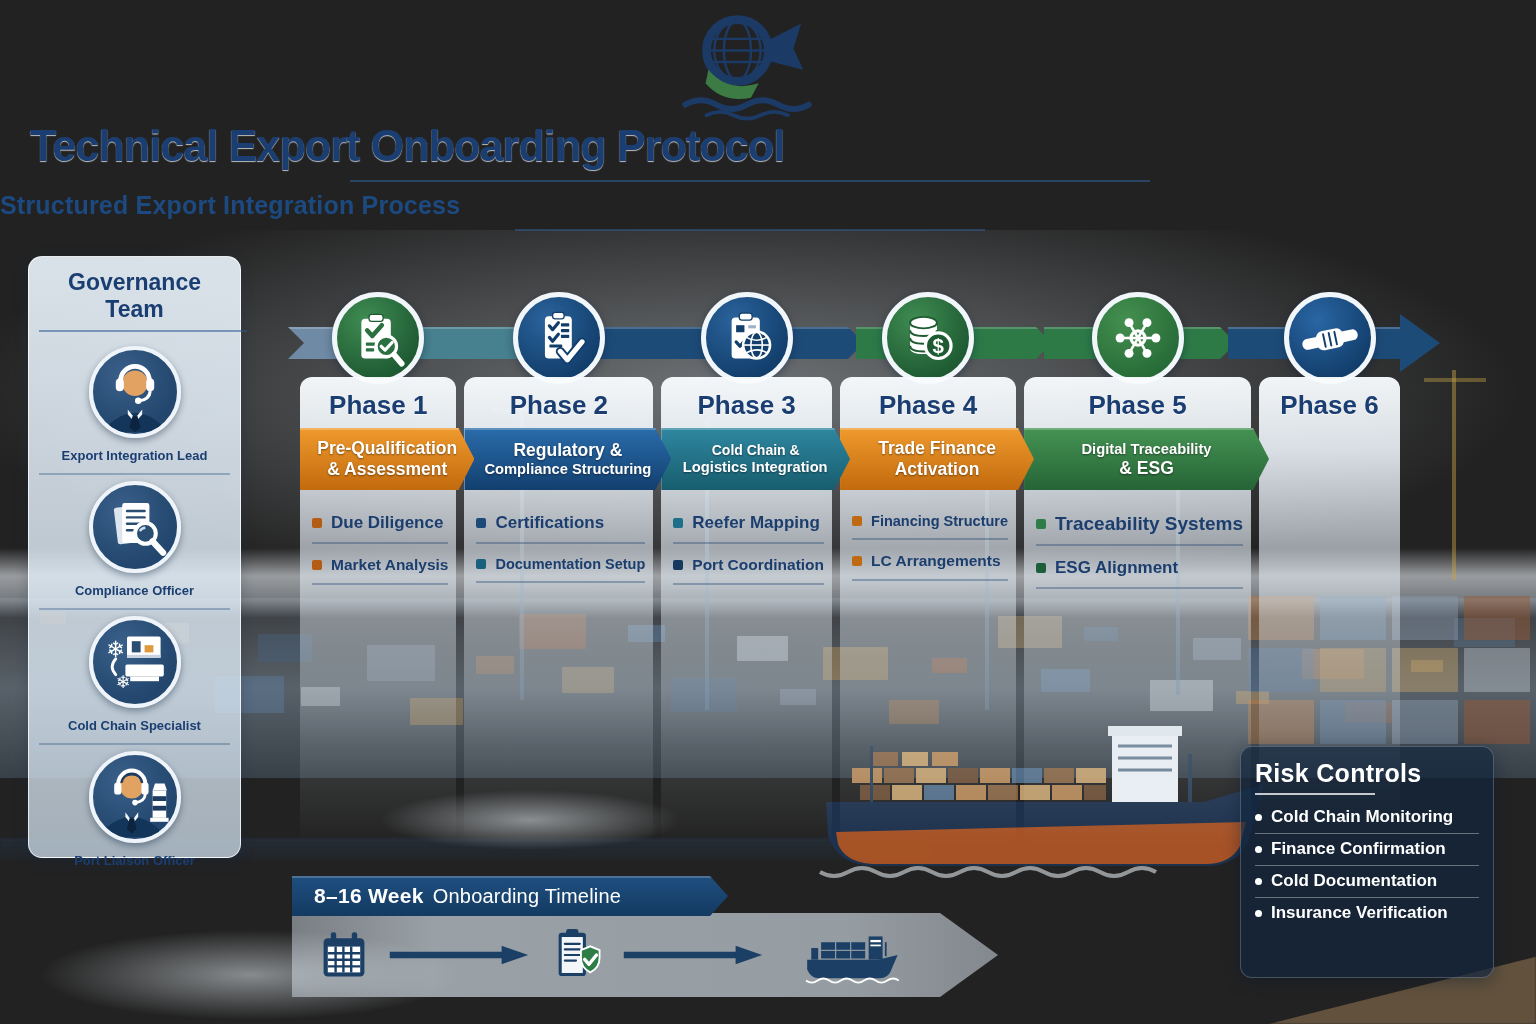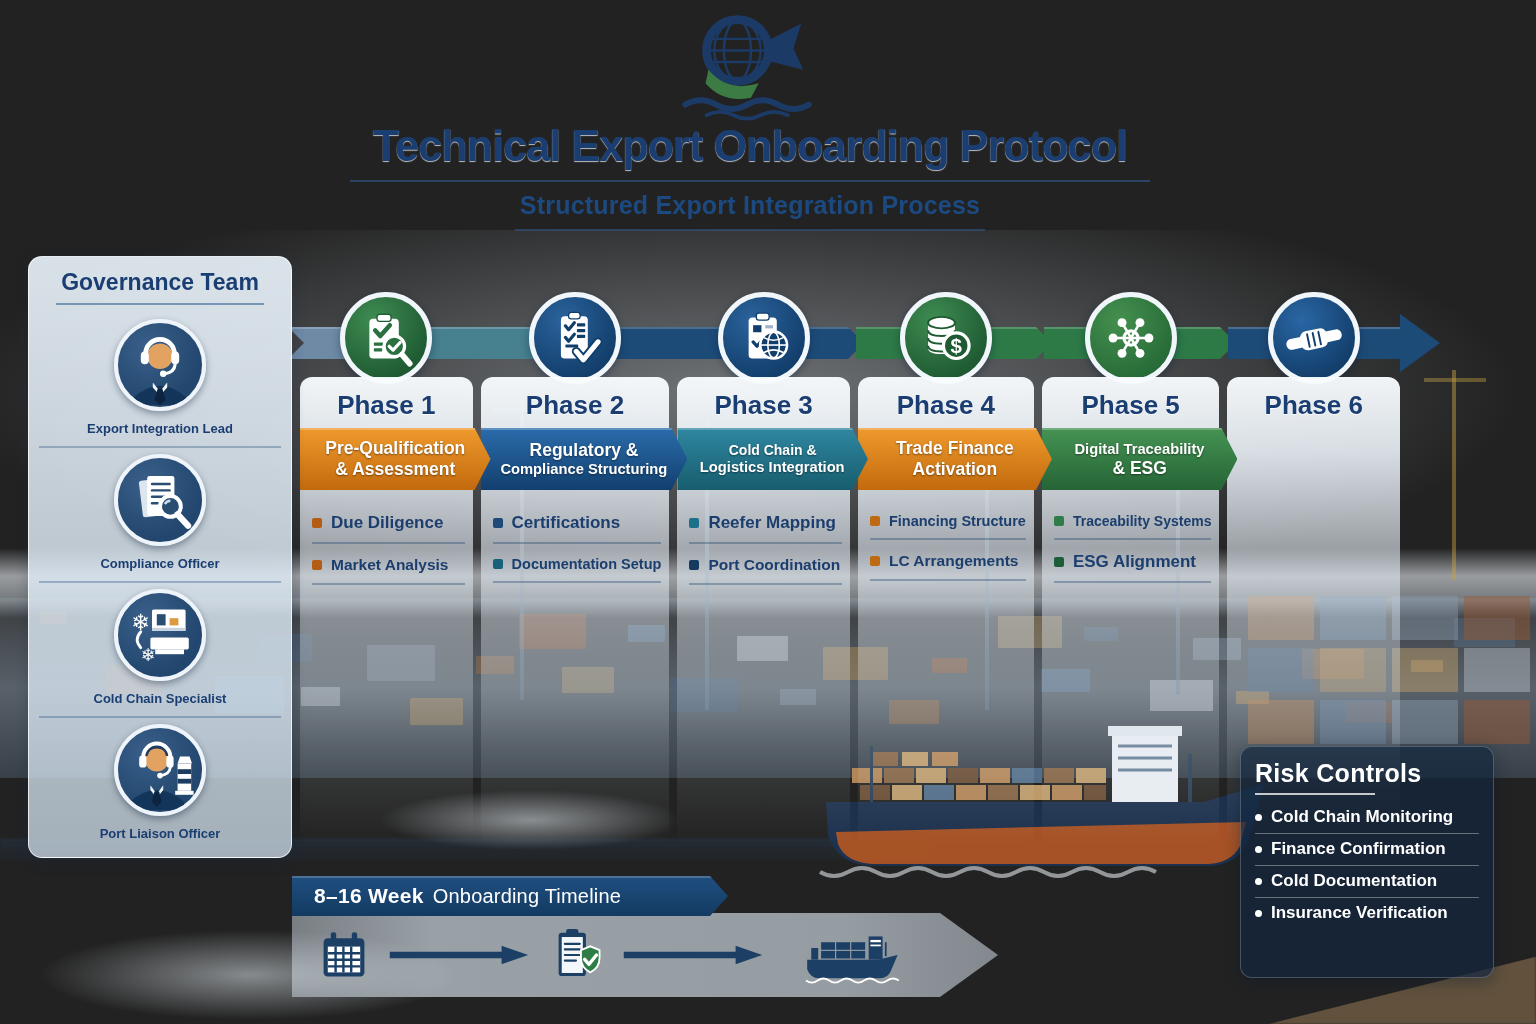--- a/index.html
+++ b/index.html
@@ -22,30 +22,30 @@
   .pier-edge{position:absolute;left:0;top:838px;width:930px;height:22px;z-index:1;
     background:linear-gradient(180deg,rgba(40,62,86,.38),rgba(40,62,86,.12));filter:blur(1px);}
   .dock-corner{position:absolute;left:1210px;top:928px;width:326px;height:96px;z-index:1;
     background:#8e7350;opacity:.6;clip-path:polygon(18% 100%,100% 30%,100% 100%);filter:blur(1px);}
   .haze-mid{position:absolute;left:0;top:230px;width:1536px;height:360px;z-index:1;
     background:radial-gradient(60% 70% at 48% 45%,rgba(228,238,247,.4),rgba(228,238,247,0) 85%);}
   .foam{position:absolute;z-index:1;background:radial-gradient(closest-side,rgba(235,243,248,.5),rgba(235,243,248,0));}
   .bg-ship{position:absolute;left:812px;top:706px;width:466px;height:190px;z-index:2;}
 
   
-  .header{position:absolute;left:0;top:0;width:1536px;padding-right:36px;z-index:6;text-align:center;}
+  .header{position:absolute;left:0;top:0;width:1536px;padding-right:36px;z-index:6;text-align:left;}
   .logo{width:168px;height:116px;margin:6px auto 0;}
   .main-title{font-size:45px;font-weight:bold;color:#1b3e72;letter-spacing:-1px;
     transform:scaleX(.96);text-shadow:0 1px 1px rgba(255,255,255,.7);margin-top:-2px;}
   .title-rule{width:800px;height:2px;background:#31609a;opacity:.55;margin:8px auto 0;}
   .subtitle{font-size:25px;font-weight:600;color:#1c4a80;margin-top:9px;letter-spacing:.2px;}
   .subtitle-rule{width:470px;height:2px;background:#31609a;opacity:.5;margin:9px auto 0;}
 
   
-  .gov-panel{position:absolute;left:28px;top:256px;width:264px;height:602px;z-index:6;
+  .gov-panel{position:absolute;left:28px;top:256px;width:213px;height:602px;z-index:6;
     border-radius:14px;border:1px solid rgba(255,255,255,.75);
     background:linear-gradient(180deg,rgba(233,242,250,.92),rgba(214,230,243,.72));
     box-shadow:0 4px 14px rgba(20,45,75,.25);padding:12px 10px 6px;}
   .gov-title{font-size:23px;font-weight:bold;color:#1b3e72;text-align:center;}
   .gov-rule{width:208px;height:2px;background:#2b5a8e;opacity:.55;margin:7px auto 8px;}
   .gov-member{display:flex;flex-direction:column;align-items:center;padding:6px 0 10px;}
   .gov-member:not(:last-child){border-bottom:2px solid rgba(44,84,130,.35);}
   .gov-icon{width:92px;height:92px;border-radius:50%;border:4px solid #eef4f9;
     background:radial-gradient(circle at 35% 30%,#3a608a,#22466d 70%);
     box-shadow:0 3px 7px rgba(10,30,55,.4);display:flex;align-items:center;justify-content:center;overflow:hidden;}
@@ -502,21 +502,21 @@
         </div>
     <div class="phase-card">
       <div class="phase-title">Phase 5</div>
       <div class="phase-banner" style="background: linear-gradient(rgb(69, 147, 83), rgb(38, 100, 54));">
         <span class="b1" style="font-size: 15.5px; transform: scaleX(0.95); white-space: nowrap;">Digital Traceability</span>
         <span class="b2" style="font-size: 17.5px;">&amp; ESG</span>
       </div>
       <ul class="phase-items">
             <li>
               <span class="bullet-sq" style="background: rgb(46, 124, 72);"></span>
-              <span class="item-text" style="font-size: 14px;">Traceability Systems</span>
+              <span class="item-text" style="font-size: 19px;">Traceability Systems</span>
             </li>
             <li>
               <span class="bullet-sq" style="background: rgb(29, 94, 58);"></span>
               <span class="item-text" style="font-size: 17px;">ESG Alignment</span>
             </li>
           </ul>
     </div>
   </div>
 
   <div class="phase-col" style="z-index: 15;">

